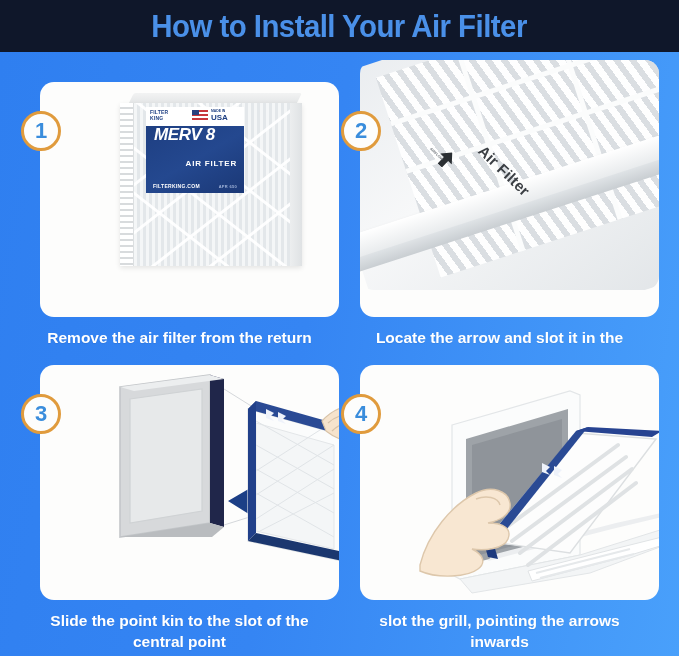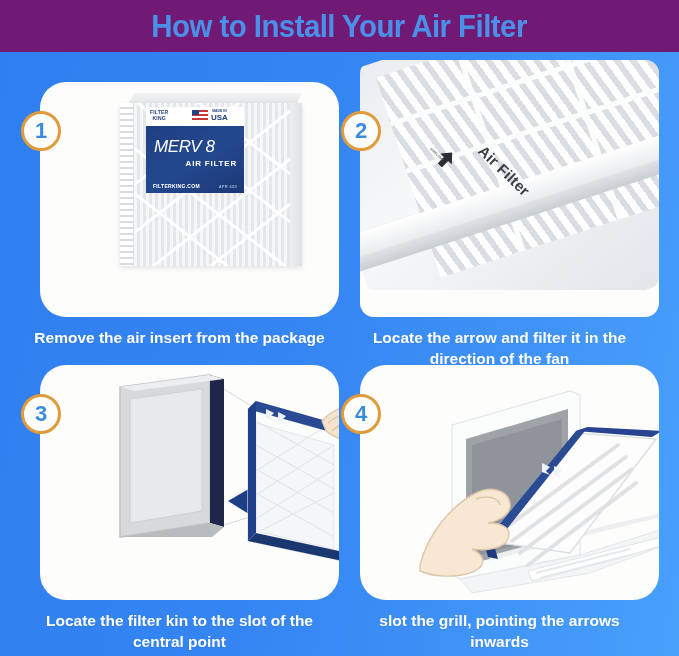--- a/index.html
+++ b/index.html
@@ -1,33 +1,33 @@
 <!DOCTYPE html>
 <html><head>
 <meta charset="utf-8">
 <style>
   html,body{margin:0;padding:0;background:#fff;}
   body{font-family:"Liberation Sans",sans-serif;}
   #page{position:relative;width:679px;height:656px;overflow:hidden;background:#ffffff;}
 
   
-  #header{position:absolute;left:0;top:0;width:679px;height:52px;background:#701a75;
+  #header{position:absolute;left:0;top:0;width:679px;height:52px;background:#0f172a;
           display:flex;align-items:center;justify-content:center;}
   #title{font-family:"Liberation Sans",sans-serif;font-weight:bold;font-size:32px;
          color:#4a90e8;letter-spacing:-0.6px;transform:scaleX(0.92);white-space:nowrap;}
 
   
   #board{position:absolute;left:0;top:52px;width:679px;height:604px;
          background:linear-gradient(100deg,#2f7ff0 0%,#3585f3 45%,#49a0fb 100%);}
 
   .grid{position:absolute;left:0;top:0;width:679px;height:604px;}
 
   
   .panel{position:absolute;}
-  .card{position:absolute;background:#fdfdfc;border-radius:26px;overflow:hidden;text-align:center;}
+  .card{position:absolute;background:#fdfdfc;border-radius:14px;overflow:hidden;}
   .card.bleed{overflow:visible;background:transparent;}
   .card.bleed .cardbg{position:absolute;inset:0;background:#fdfdfc;border-radius:14px;}
 
   .badge{position:absolute;width:40px;height:40px;border-radius:50%;
          background:#fdfdfc;border:3px solid #e09b3d;box-sizing:border-box;
          display:flex;align-items:center;justify-content:center;z-index:40;}
   .badge span{font-family:"Liberation Sans",sans-serif;font-weight:bold;font-size:22px;color:#3a8ddc;line-height:1;}
 
   .caption{position:absolute;text-align:center;color:#ffffff;font-weight:bold;
            font-size:15.5px;line-height:21px;font-family:"Liberation Sans",sans-serif;
@@ -54,21 +54,21 @@
   .lab-white{position:absolute;left:0;top:0;width:98px;height:20px;background:#ffffff;}
   .lab-blue{position:absolute;left:0;top:19px;width:98px;height:67px;
             background:linear-gradient(150deg,#1e3f82 0%,#24488f 50%,#1b3876 100%);}
   .lab-logo{position:absolute;left:4px;top:3px;font-size:5px;font-weight:bold;color:#1e3f82;
             line-height:5.5px;letter-spacing:.2px;}
   .lab-flag{position:absolute;left:46px;top:3px;width:16px;height:10px;
             background:linear-gradient(#c8373c 0 20%,#fff 20% 40%,#c8373c 40% 60%,#fff 60% 80%,#c8373c 80% 100%);}
   .lab-flag::after{content:"";position:absolute;left:0;top:0;width:7px;height:5px;background:#28407e;}
   .lab-usa{position:absolute;left:65px;top:2px;font-size:3.4px;font-weight:bold;color:#1e3f82;line-height:4px;}
   .lab-usa b{display:block;font-size:8px;line-height:9px;}
-  .lab-merv{position:absolute;left:8px;top:30px;font-size:17px;font-weight:normal;
+  .lab-merv{position:absolute;left:8px;top:18px;font-size:17px;font-weight:bold;
             font-style:italic;color:#ffffff;letter-spacing:-.4px;}
   .lab-af{position:absolute;right:7px;top:52px;font-size:8px;font-weight:bold;
           color:#ffffff;letter-spacing:.8px;}
   .lab-url{position:absolute;left:7px;bottom:4px;font-size:5px;font-weight:bold;
            color:#ffffff;letter-spacing:.3px;}
   .lab-apr{position:absolute;right:7px;bottom:4px;font-size:4px;font-weight:bold;
            color:#9fb2d8;letter-spacing:.3px;}
 
   
   .p2art{position:absolute;left:0;top:-22px;width:339px;height:230px;overflow:hidden;
@@ -150,21 +150,21 @@
               <div class="lab-apr">APR 650</div>
             </div>
           </div>
         </div>
 
         <div class="badge" style="left:1px;top:29px;">
           <span>1</span>
         </div>
 
         <div class="caption" style="left:0;top:245px;width:319px;">
-          <div>Remove the air insert from the package</div>
+          <div>Remove the air filter from the return</div>
         </div>
       </div>
 
       <div class="panel" style="left:340px;top:30px;width:319px;height:265px;">
 
         <div class="card bleed" style="left:20px;top:0;width:299px;height:235px;">
           <div class="cardbg"></div>
 
           <div class="p2art" style="width:299px;">
             <div class="p2frame"></div>
@@ -187,22 +187,21 @@
             <div class="p2small">AIRFLOW</div>
             <div class="p2txt">Air Filter</div>
           </div>
         </div>
 
         <div class="badge" style="left:1px;top:29px;">
           <span>2</span>
         </div>
 
         <div class="caption" style="left:0;top:245px;width:319px;">
-          <div>Locate the arrow and filter it in the</div>
-          <div>direction of the fan</div>
+          <div>Locate the arrow and slot it in the</div>
         </div>
       </div>
 
       <div class="panel" style="left:20px;top:313px;width:319px;height:280px;">
 
         <div class="card" style="left:20px;top:0;width:299px;height:235px;">
           <svg class="p3" viewBox="0 0 299 235">
 
             <g>
               <polygon points="60,22 150,10 150,158 60,172" fill="#d7d9db"></polygon>
@@ -255,21 +254,21 @@
               <path d="M286,202 C294,198 304,198 310,202" fill="none"></path>
             </g>
           </svg>
         </div>
 
         <div class="badge" style="left:1px;top:29px;">
           <span>3</span>
         </div>
 
         <div class="caption" style="left:0;top:245px;width:319px;">
-          <div>Locate the filter kin to the slot of the</div>
+          <div>Slide the point kin to the slot of the</div>
           <div>central point</div>
         </div>
       </div>
 
       <div class="panel" style="left:340px;top:313px;width:319px;height:280px;">
 
         <div class="card" style="left:20px;top:0;width:299px;height:235px;">
           <svg class="p4" viewBox="0 0 299 235">
 
             <g>

